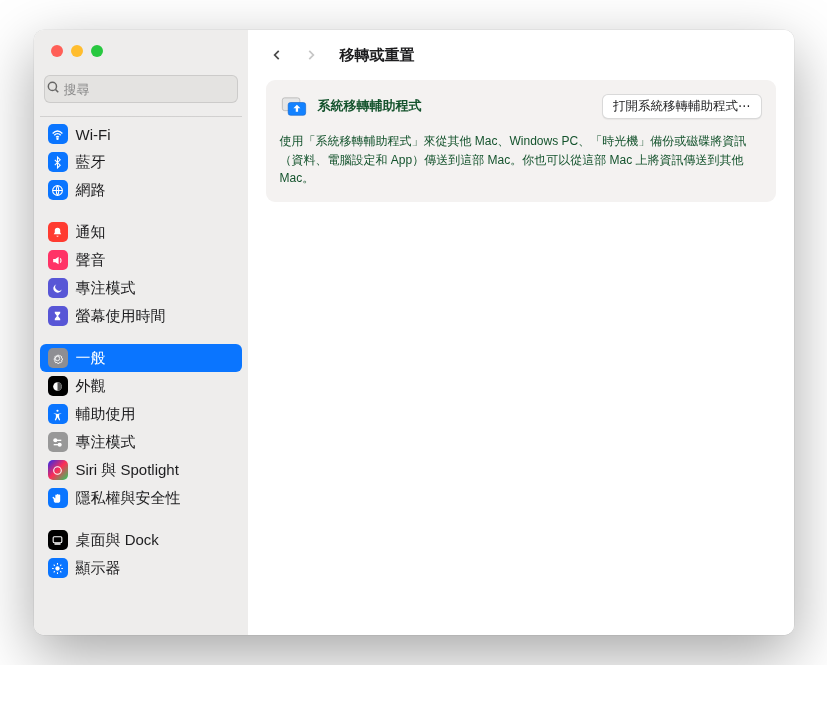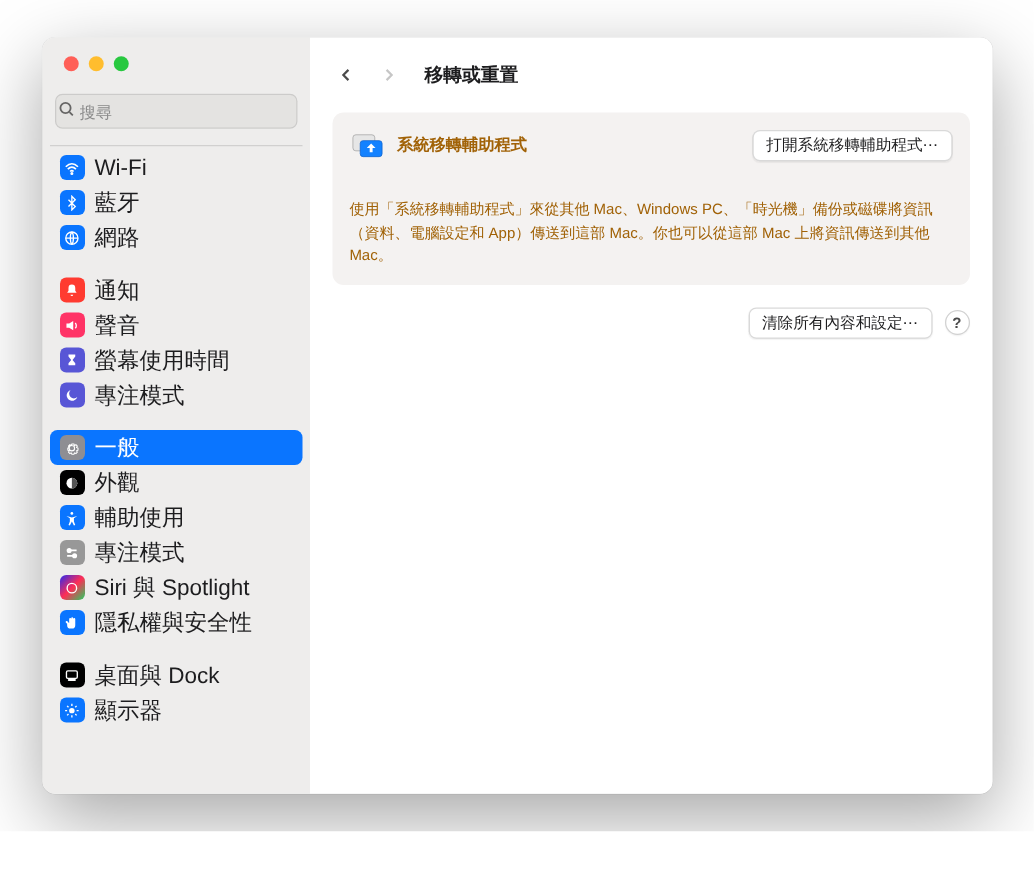--- a/index.html
+++ b/index.html
@@ -95,21 +95,21 @@
 
     .group { margin-bottom: 14px; }
     .group:last-child { margin-bottom: 0; }
 
     .item {
       display: flex;
       align-items: center;
       gap: 8px;
       padding: 4px 8px;
       border-radius: 6px;
-      font-size: 18px;
+      font-size: 15px;
       color: #1d1d1f;
       cursor: default;
       height: 28px;
     }
 
     .item.selected {
       background: #0a75ff;
       color: #fff;
     }
 
@@ -134,21 +134,21 @@
 
     
     .main {
       flex: 1;
       display: flex;
       flex-direction: column;
       background: #fff;
     }
 
     .toolbar {
-      height: 60px;
+      height: 50px;
       display: flex;
       align-items: center;
       padding: 12px 18px;
       gap: 12px;
       text-align: center;
     }
 
     .navbtn {
       width: 22px;
       height: 22px;
@@ -186,42 +186,42 @@
     .ma-icon {
       width: 28px;
       height: 28px;
       flex: none;
       position: relative;
     }
 
     .card-title {
       font-size: 13px;
       font-weight: 600;
-      color: #a16207;
+      color: #14532d;
       flex: 1;
     }
 
     .mac-btn {
       background: #fff;
       border: 0.5px solid rgba(0,0,0,0.15);
       box-shadow: 0 1px 1px rgba(0,0,0,0.05);
       border-radius: 6px;
       padding: 3px 10px;
       font-size: 12.5px;
       color: #1d1d1f;
       cursor: default;
       white-space: nowrap;
       text-align: center;
     }
 
     .card-desc {
       font-size: 12px;
       line-height: 1.55;
-      color: #a16207;
-      margin-top: 28px;
+      color: #14532d;
+      margin-top: 12px;
     }
 
     .actions {
       display: flex;
       align-items: center;
       justify-content: flex-end;
       gap: 10px;
       margin-top: 18px;
     }
 
@@ -315,32 +315,32 @@
             <svg viewBox="0 0 24 24" fill="#fff">
                 <path d="M4 9v6h4l6 4V5l-6 4H4z"></path>
                 <path d="M17 8c2 2 2 6 0 8" stroke="#fff" stroke-width="2" fill="none"></path>
               </svg>
           </span>
           <span>聲音</span>
         </div>
         <div class="item">
           <span class="icon" style="background:#5856d6">
             <svg viewBox="0 0 24 24" fill="#fff">
+                <path d="M20 14A8 8 0 1 1 10 4a6 6 0 0 0 10 10z"></path>
+              </svg>
+          </span>
+          <span>專注模式</span>
+        </div>
+        <div class="item">
+          <span class="icon" style="background:#5856d6">
+            <svg viewBox="0 0 24 24" fill="#fff">
                 <path d="M7 3h10v3l-4 5 4 5v3H7v-3l4-5-4-5V3z"></path>
               </svg>
           </span>
           <span>螢幕使用時間</span>
-        </div>
-        <div class="item">
-          <span class="icon" style="background:#5856d6">
-            <svg viewBox="0 0 24 24" fill="#fff">
-                <path d="M20 14A8 8 0 1 1 10 4a6 6 0 0 0 10 10z"></path>
-              </svg>
-          </span>
-          <span>專注模式</span>
         </div>
       </div>
 
       <div class="group">
         <div class="item selected">
           <span class="icon" style="background:#8e8e93">
             <svg viewBox="0 0 24 24" fill="#fff">
                 <path d="M12 8a4 4 0 1 0 0 8 4 4 0 0 0 0-8zm9 4l-2-1 1-2-2-2-2 1-1-2h-3l-1 2-2-1-2 2 1 2-2 1v3l2 1-1 2 2 2 2-1 1 2h3l1-2 2 1 2-2-1-2 2-1v-3z" fill="none" stroke="#fff" stroke-width="1.6"></path>
               </svg>
           </span>
@@ -451,20 +451,16 @@
               <path d="M29 22l-6 6h4v6h4v-6h4z" fill="#fff"></path>
               <rect x="14" y="18" width="30" height="22" rx="4" fill="none" stroke="#0a5fcc"></rect>
             </svg>
           </span>
           <div class="card-title">系統移轉輔助程式</div>
           <button class="mac-btn">打開系統移轉輔助程式⋯</button>
         </div>
         <div class="card-desc">使用「系統移轉輔助程式」來從其他 Mac、Windows PC、「時光機」備份或磁碟將資訊（資料、電腦設定和 App）傳送到這部 Mac。你也可以從這部 Mac 上將資訊傳送到其他 Mac。</div>
       </div>
 
-      <div class="actions">
-        <button class="mac-btn">清除所有內容和設定⋯</button>
-        <div class="help">?</div>
-      </div>
     </div>
   </div>
 
 </div>
 
 </body></html>

